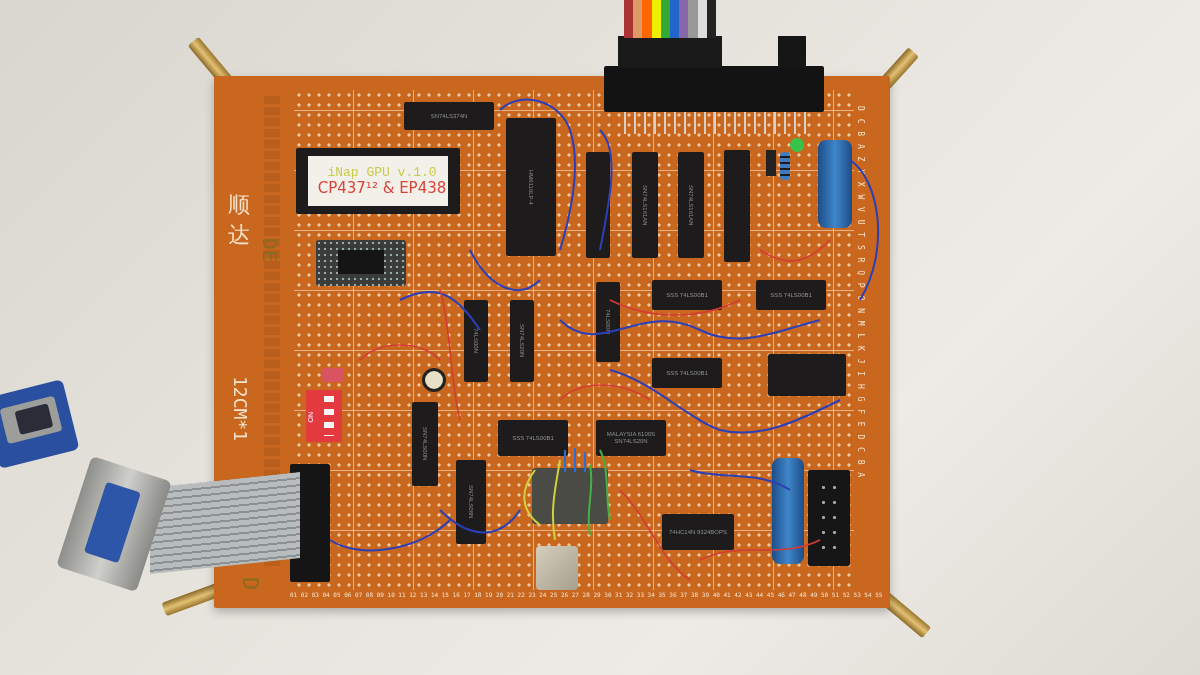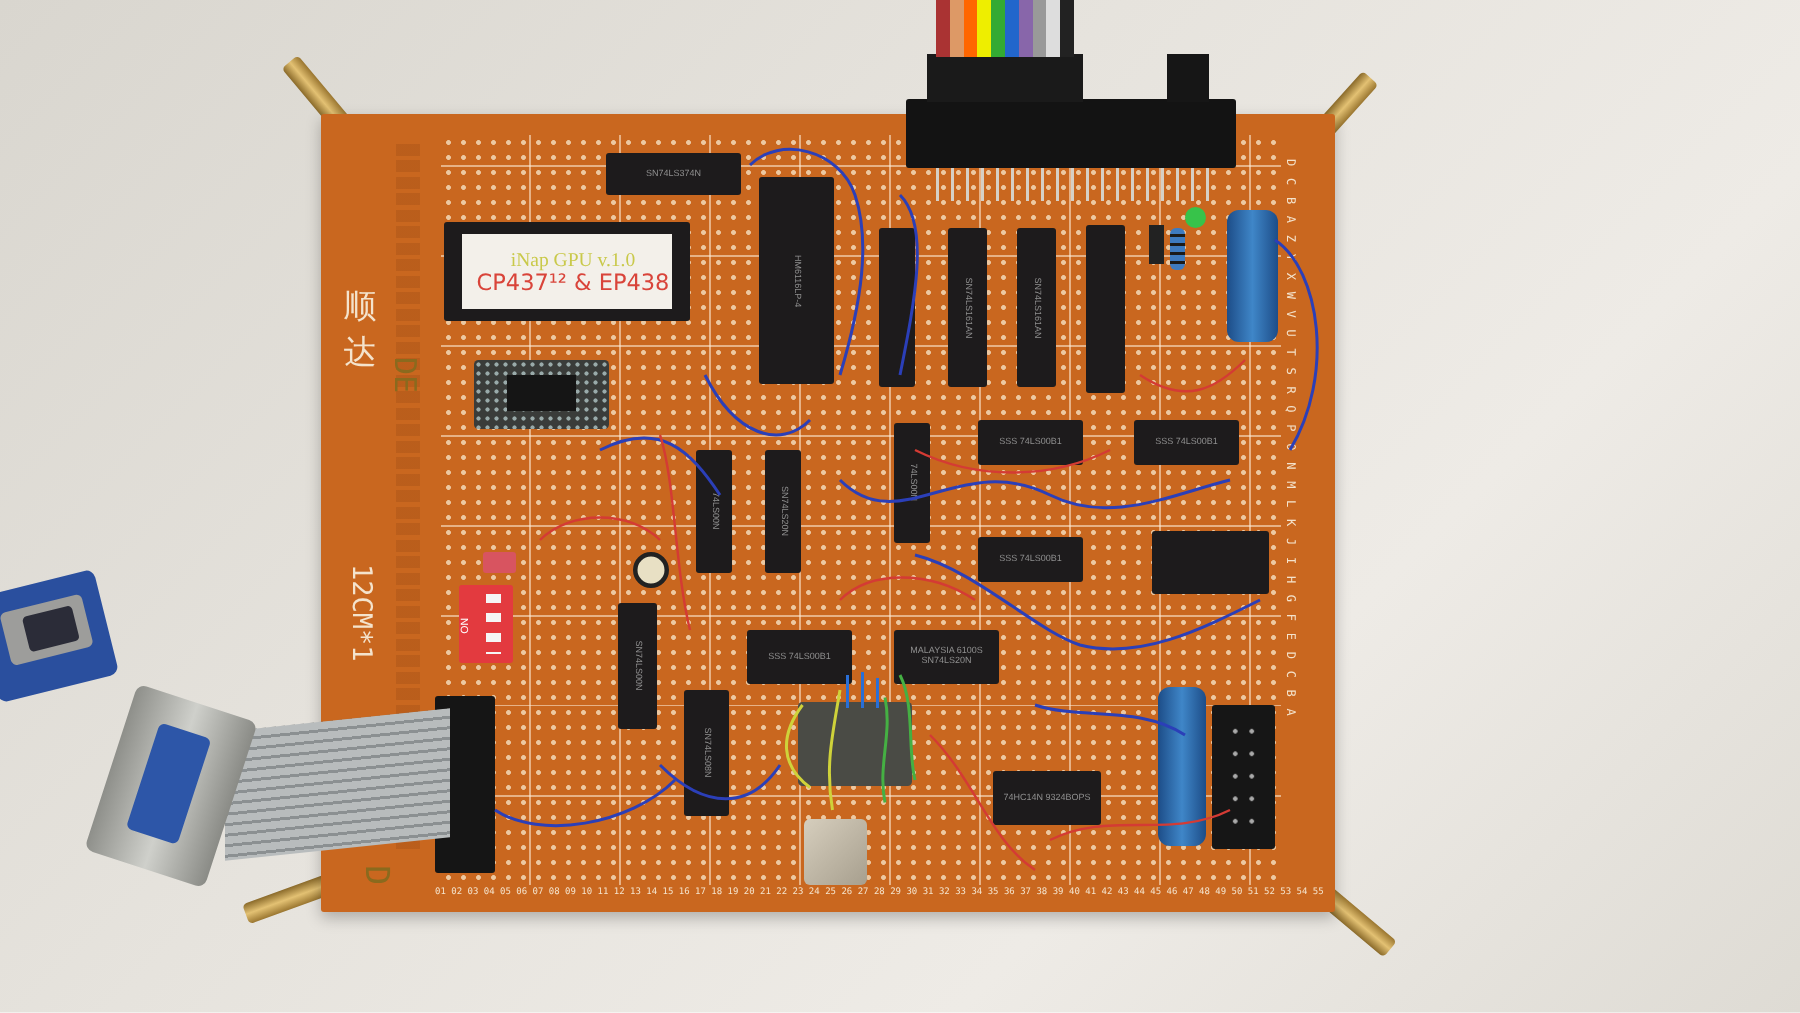--- a/index.html
+++ b/index.html
@@ -25,21 +25,21 @@
   .chip.h::before{left:4px;right:4px;top:-4px;height:4px;
     background:repeating-linear-gradient(90deg,#d8d8d8 0 4px,transparent 4px 9px);}
   .chip.h::after{left:4px;right:4px;bottom:-4px;height:4px;
     background:repeating-linear-gradient(90deg,#d8d8d8 0 4px,transparent 4px 9px);}
   .chip.v::before{top:4px;bottom:4px;left:-4px;width:4px;
     background:repeating-linear-gradient(180deg,#d8d8d8 0 4px,transparent 4px 9px);}
   .chip.v::after{top:4px;bottom:4px;right:-4px;width:4px;
     background:repeating-linear-gradient(180deg,#d8d8d8 0 4px,transparent 4px 9px);}
   .label-sticker{position:absolute;left:12px;top:8px;right:12px;bottom:8px;background:#f3f0ea;
     display:flex;flex-direction:column;justify-content:center;padding-left:8px;}
-  .lbl1{color:#c9c94a;font-size:13px;font-family:Liberation Serif, serif;}
+  .lbl1{color:#c9c94a;font-size:13px;font-family:Liberation Mono, monospace;}
   .lbl2{color:#d9443a;font-size:15px;font-family:"DejaVu Sans",sans-serif;}
   .standoff{position:absolute;width:14px;height:62px;border-radius:3px;
     background:linear-gradient(90deg,#8a6a2a,#e3c173,#9a7630);}
   .silk{position:absolute;color:#f4e3cc;font-family:"DejaVu Sans Mono",monospace;}
   .cap{position:absolute;border-radius:8px;background:linear-gradient(90deg,#1d4d88,#3f86c8,#1d4d88);}
 </style>
 </head>
 <body>
 
 <div class="standoff" style="left:206px;top:34px;transform:rotate(-40deg);"></div>

